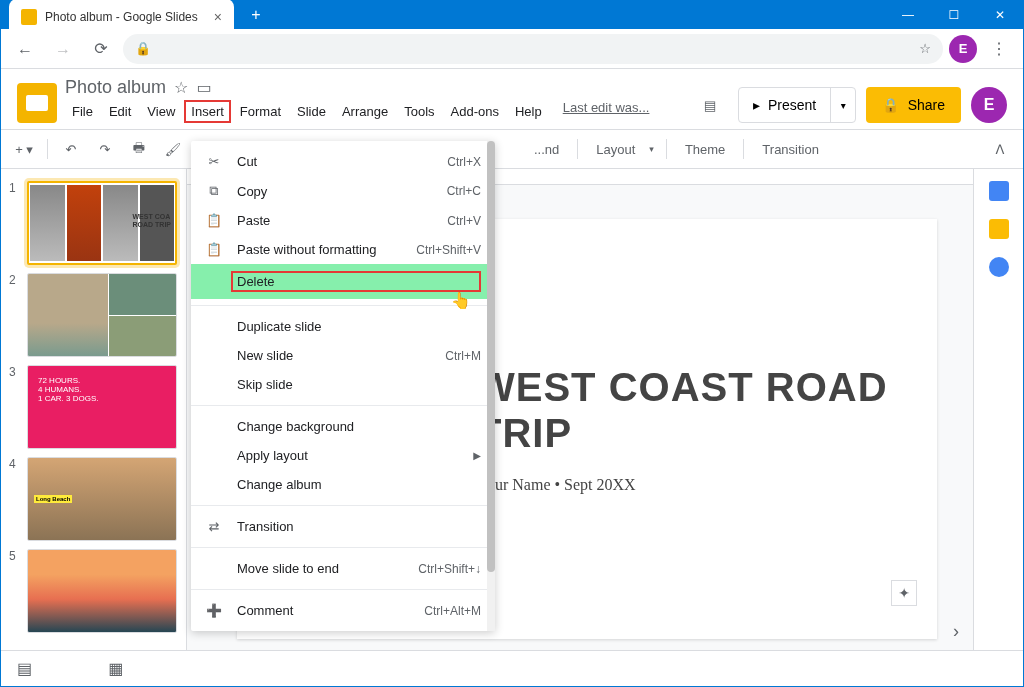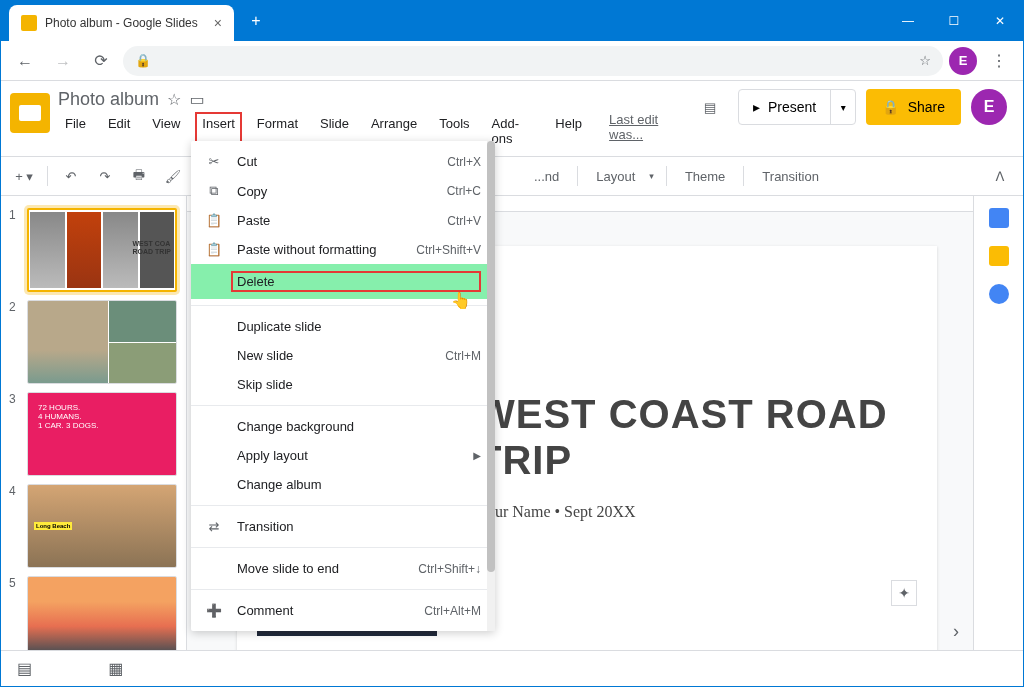--- a/index.html
+++ b/index.html
@@ -1,21 +1,21 @@
 <!DOCTYPE html>
 <html><head>
 <meta charset="utf-8">
 <style>
 * { margin: 0; padding: 0; box-sizing: border-box; font-family: Arial, sans-serif; }
 body { width: 1024px; height: 687px; overflow: hidden; background: #0078d4; position: relative; }
 
 .window { position: absolute; top: 0; left: 0; right: 0; bottom: 0; background: #fff; display: flex; flex-direction: column; border: 1px solid #0078d4; }
 
 
-.titlebar { height: 40px; background: #0078d4; display: flex; align-items: center; color: #fff; }
+.titlebar { height: 28px; background: #0078d4; display: flex; align-items: center; color: #fff; }
 .tab { height: 36px; background: #fff; color: #333; display: flex; align-items: center; padding: 0 12px; margin-top: 4px; border-radius: 8px 8px 0 0; gap: 8px; margin-left: 8px; }
 .tab-favicon { width: 16px; height: 16px; background: #f4b400; border-radius: 2px; }
 .tab-title { font-size: 12px; }
 .tab-close { font-size: 14px; color: #666; margin-left: 8px; cursor: pointer; }
 .newtab { width: 28px; height: 28px; display: flex; align-items: center; justify-content: center; color: #fff; margin-left: 8px; cursor: pointer; }
 .win-controls { margin-left: auto; display: flex; }
 .win-btn { width: 46px; height: 40px; display: flex; align-items: center; justify-content: center; color: #fff; font-size: 12px; }
 .win-close { background: transparent; }
 
 
@@ -23,28 +23,28 @@
 .addr-btn { width: 32px; height: 32px; display: flex; align-items: center; justify-content: center; color: #5f6368; border-radius: 16px; }
 .url-field { flex: 1; height: 30px; background: #f1f3f4; border-radius: 15px; display: flex; align-items: center; padding: 0 12px; font-size: 13px; color: #5f6368; gap: 8px; }
 .url-text { color: #202124; }
 .url-text .domain { color: #202124; }
 .url-text .path { color: #5f6368; }
 .star-icon { margin-left: auto; color: #5f6368; }
 .profile-avatar { width: 28px; height: 28px; border-radius: 50%; background: #9c27b0; color: #fff; display: flex; align-items: center; justify-content: center; font-size: 13px; font-weight: bold; }
 .menu-dots { width: 32px; display: flex; align-items: center; justify-content: center; color: #5f6368; }
 
 
-.app-header { display: flex; padding: 8px 16px 0 9px; align-items: flex-start; gap: 8px; }
+.app-header { display: flex; padding: 8px 16px 0 16px; align-items: flex-end; gap: 8px; }
 .app-logo { width: 40px; height: 40px; background: #f4b400; border-radius: 4px; margin-top: 4px; display:flex; align-items:center; justify-content:center; }
 .app-logo-inner { width: 22px; height: 16px; background:#fff; border-radius:2px; }
 .doc-info { flex: 1; }
 .doc-title-row { display: flex; align-items: center; gap: 8px; }
 .doc-title { font-size: 18px; color: #5f6368; }
 .doc-icons { display: flex; gap: 6px; color: #5f6368; }
-.menubar { display: flex; gap: 8px; margin-top: 2px; }
+.menubar { display: flex; gap: 2px; margin-top: 2px; }
 .menu-item { padding: 4px 7px; font-size: 13px; color: #202124; cursor: pointer; }
 .menu-item.highlight { border: 2px solid #e53935; padding: 2px 5px; }
 .last-edit { font-size: 13px; color: #5f6368; text-decoration: underline; margin-left: 12px; cursor:pointer; }
 .header-right { display: flex; align-items: center; gap: 10px; }
 .icon-btn { width: 36px; height: 36px; display: flex; align-items: center; justify-content: center; color: #5f6368; border: none; background: none; border-radius: 4px; }
 .present-btn { display: flex; align-items: center; border: 1px solid #dadce0; border-radius: 4px; height: 36px; }
 .present-main { padding: 0 14px; display: flex; align-items: center; gap: 8px; font-size: 14px; border-right: 1px solid #dadce0; height:100%;}
 .present-dd { width: 24px; display: flex; align-items: center; justify-content: center; font-size:10px; height:100%;}
 .share-btn { background: #fbbc04; border: none; border-radius: 4px; height: 36px; padding: 0 16px; display: flex; align-items: center; gap: 8px; font-size: 14px; font-weight: 500; }
 .user-avatar { width: 36px; height: 36px; border-radius: 50%; background: #9c27b0; color: #fff; display: flex; align-items: center; justify-content: center; font-weight: bold; }

